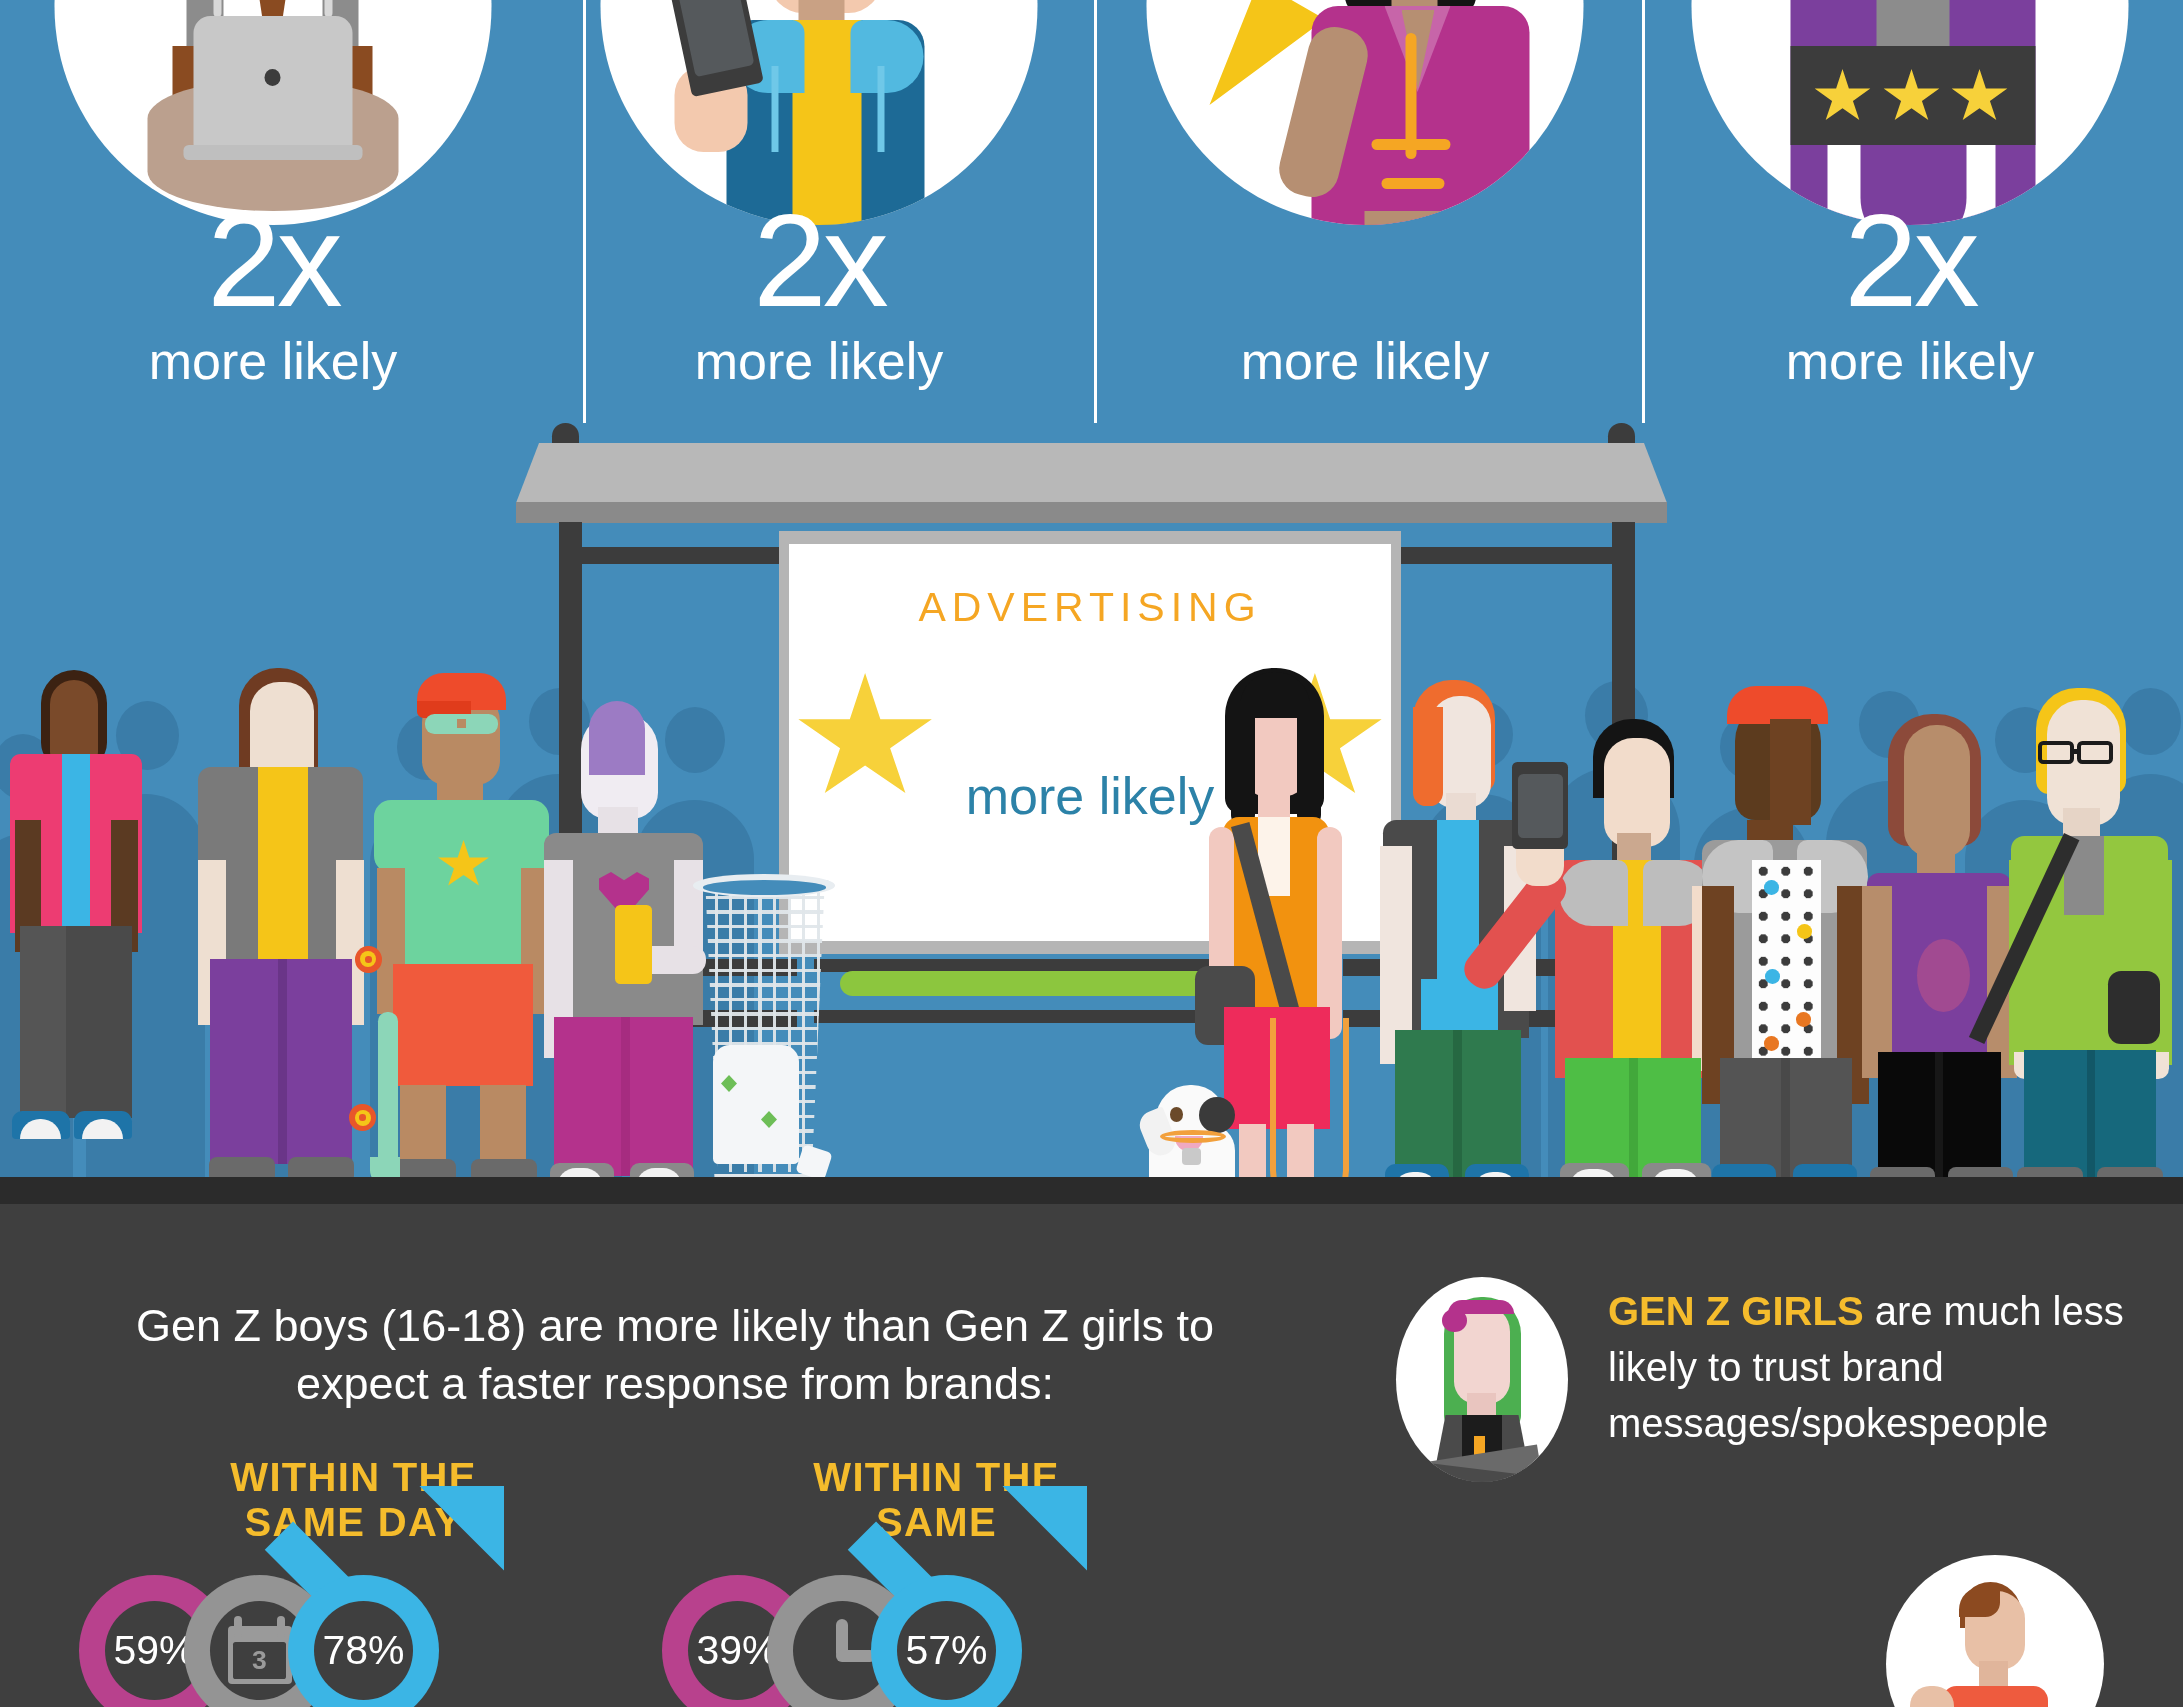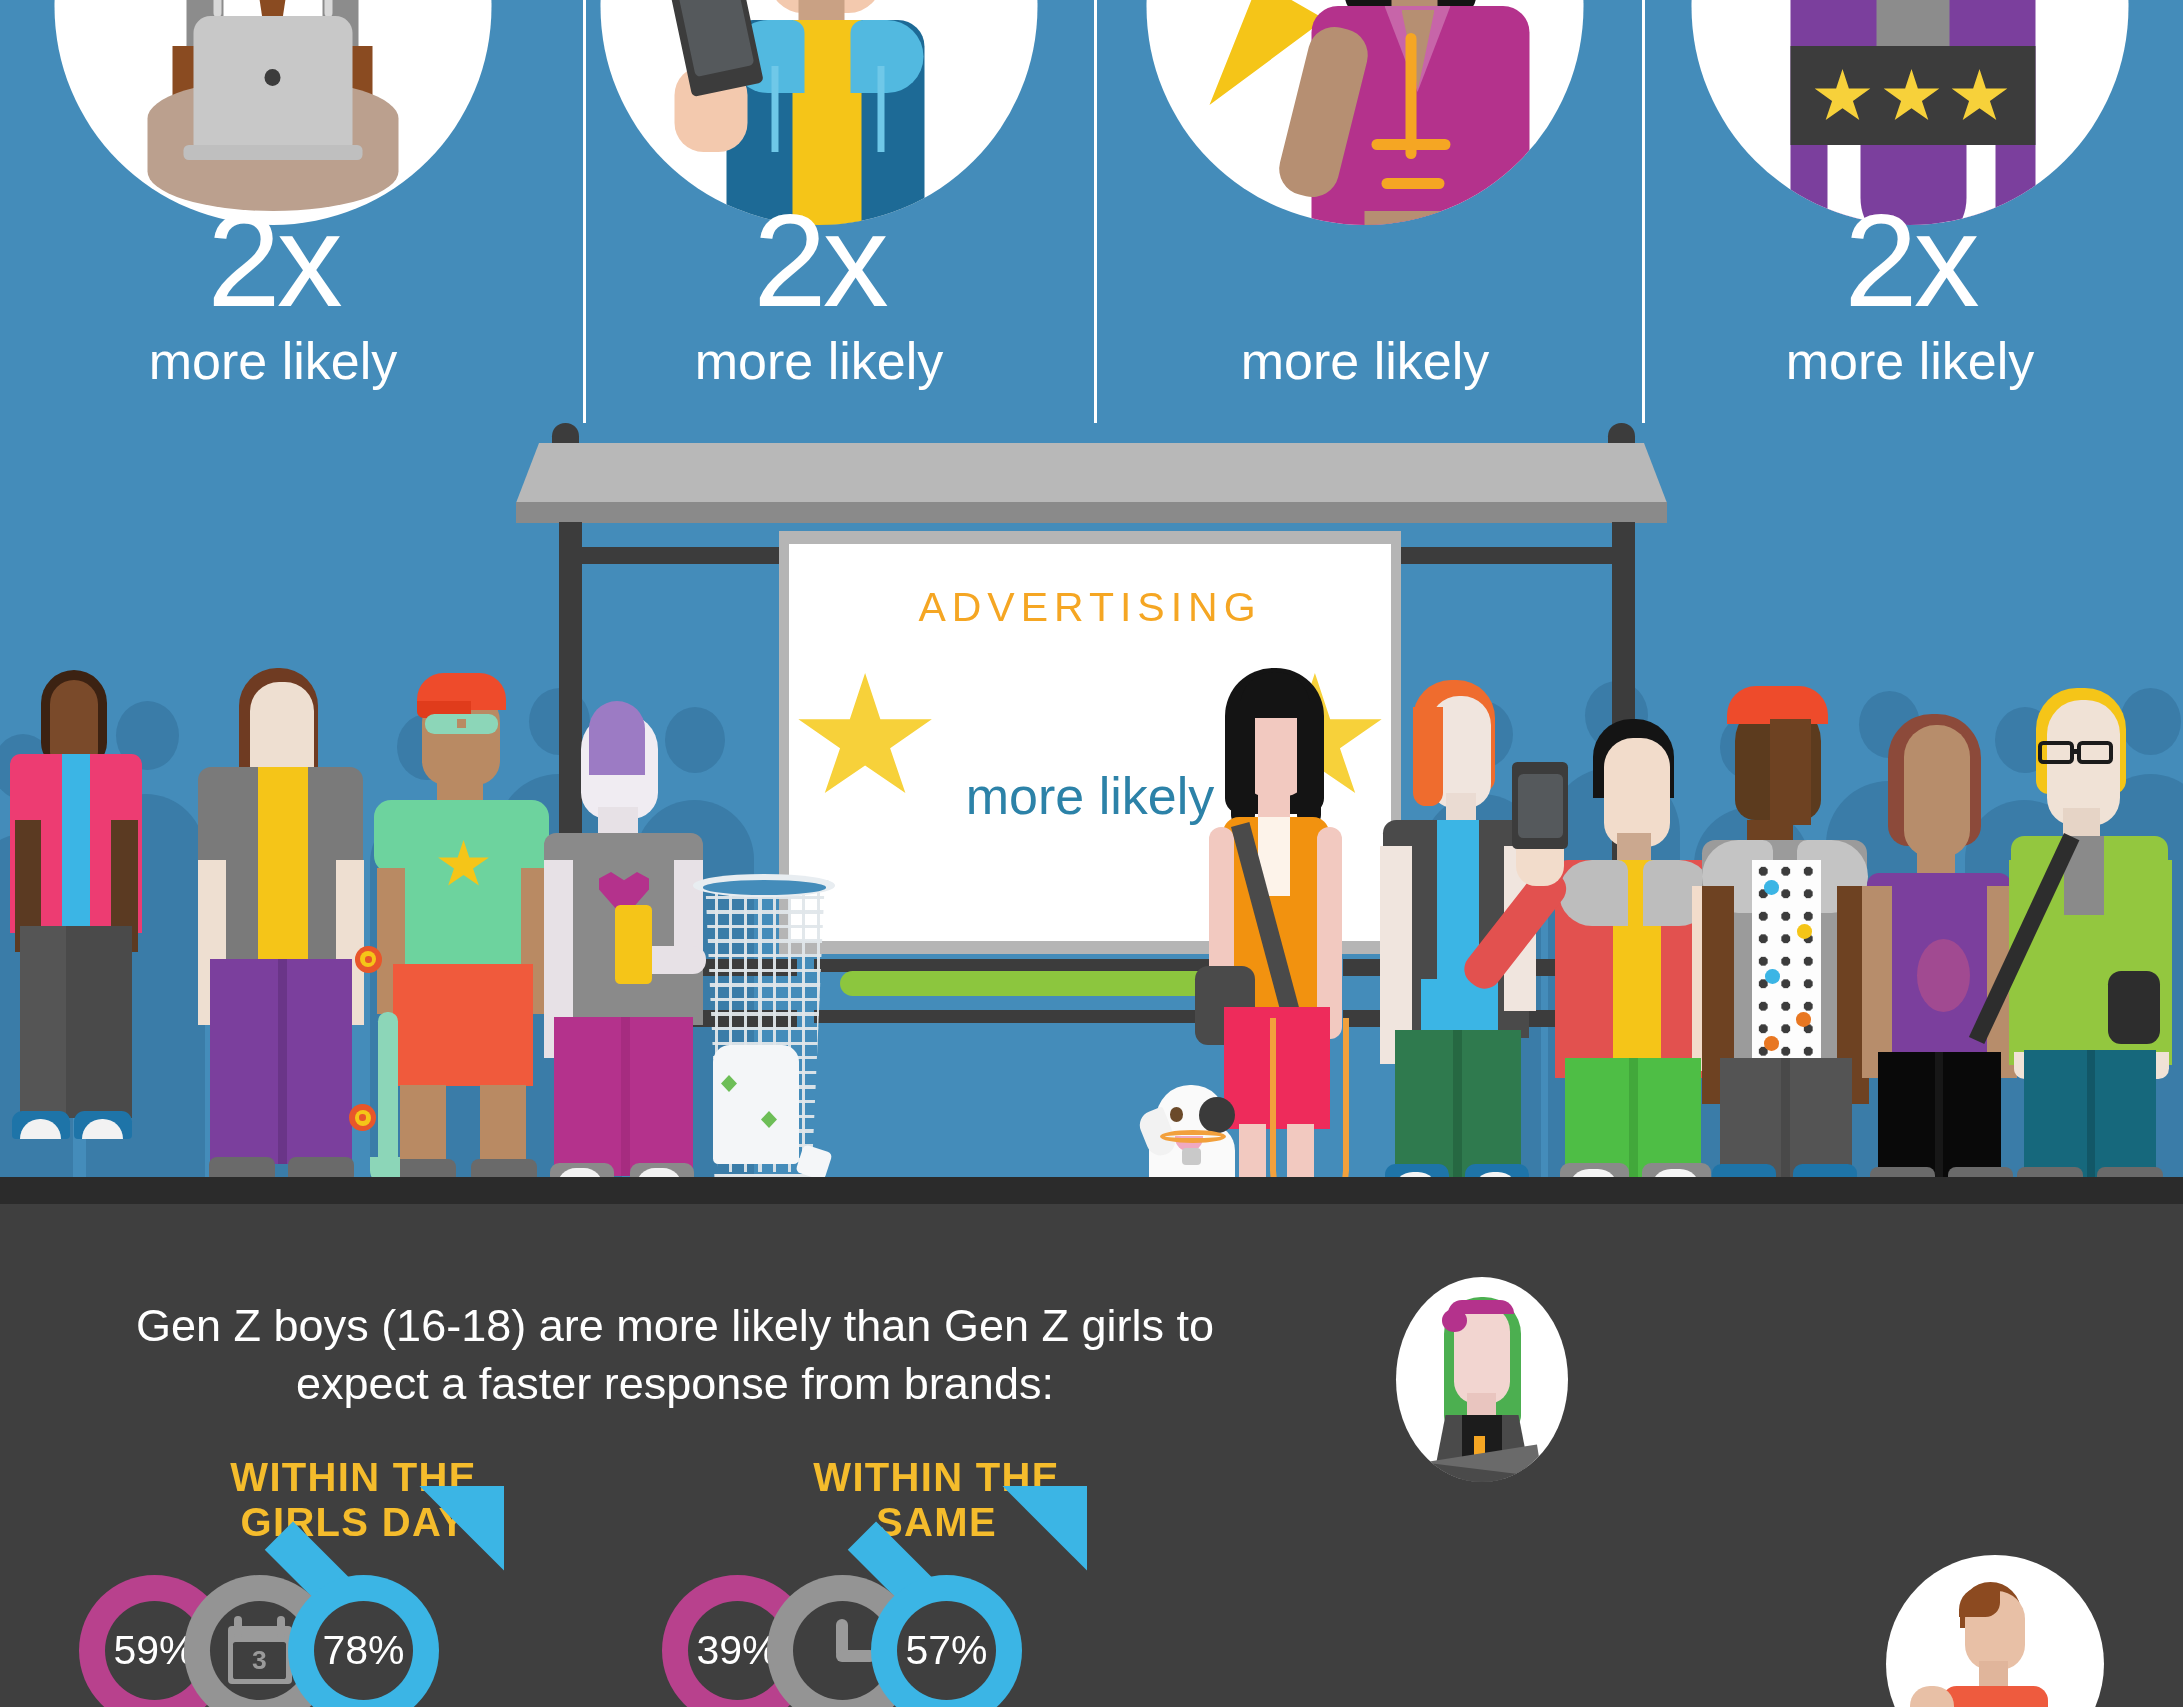--- a/index.html
+++ b/index.html
@@ -462,21 +462,21 @@
     <div class="ground-strip"></div>
   </div>
 
   <div class="bottom">
 
     <div class="headline">Gen Z boys (16-18) are more likely than Gen Z girls to expect a faster response from brands:</div>
 
     <div class="metric-group g1">
       <div class="metric-title">
         <div>WITHIN THE</div>
-        <div>GIRLS DAY</div>
+        <div>SAME DAY</div>
       </div>
       <div class="rings">
         <div class="male-arrow">
           <div class="stem"></div>
             <div class="head"></div>
         </div>
         <div class="ring pink">
           <div class="inner">59%</div>
         </div>
         <div class="ring gray">
@@ -530,20 +530,23 @@
       <div class="p" style="left:52px;top:22.5px;width:66px;height:14.6px;background:#B4328C;border-radius:33px 33px 0 0;"></div>
       <div class="p" style="left:71px;top:116px;width:29px;height:28px;background:#E9C5BF;"></div>
       <div class="p" style="left:29px;top:138px;width:114px;height:106px;background:#4A4A4A;
            clip-path:polygon(18% 0,82% 0,100% 100%,0 100%);"></div>
       <div class="p" style="left:66px;top:138px;width:40px;height:93px;background:#1C1C1C;"></div>
       <div class="p" style="left:78px;top:159px;width:10.6px;height:24px;background:#F5A623;border-radius:0 0 5.3px 5.3px;"></div>
       <div class="p" style="left:32px;top:176px;width:112px;height:30px;background:#6A6A6A;transform:rotate(-9deg);"></div>
       <div class="p" style="left:32px;top:193px;width:112px;height:30px;background:#4A4A4A;transform:rotate(7deg);"></div>
 
     </div>
+    <div class="rb-para rg-text-block" style="left:1608px;top:79px;width:556px;">
+      <span class="hl">GEN Z GIRLS</span><span> are much less likely to trust brand messages/spokespeople</span>
+    </div>
 
 
     <div class="circ-photo" style="left:1886px;top:351px;width:218px;height:218px;border-radius:50%;">
       <div class="p" style="left:74px;top:26.5px;width:61px;height:46px;background:#8C4A20;border-radius:32px 32px 0 0;"></div>
       <div class="p" style="left:79px;top:36px;width:60px;height:79px;background:#E8C0A6;border-radius:28px 28px 25px 25px;"></div>
       <div class="p" style="left:73px;top:32px;width:41px;height:30px;background:#8C4A20;border-radius:22.5px 0 14.6px 0;"></div>
       <div class="p" style="left:93px;top:106px;width:29px;height:33px;background:#E0B59B;"></div>
       <div class="p" style="left:56px;top:131px;width:106px;height:106px;background:#EE5B3E;border-radius:14.6px 14.6px 0 0;"></div>
       <div class="p" style="left:24px;top:131px;width:44px;height:53px;background:#E8C0A6;border-radius:20px;"></div>
 

